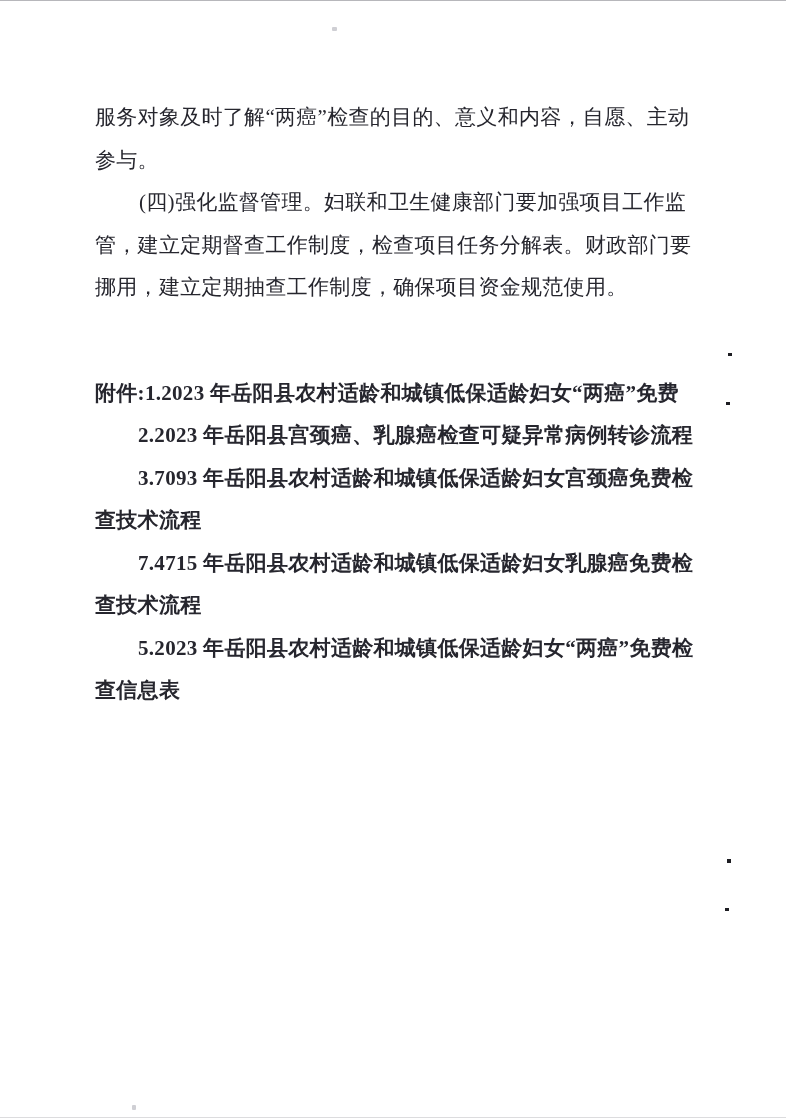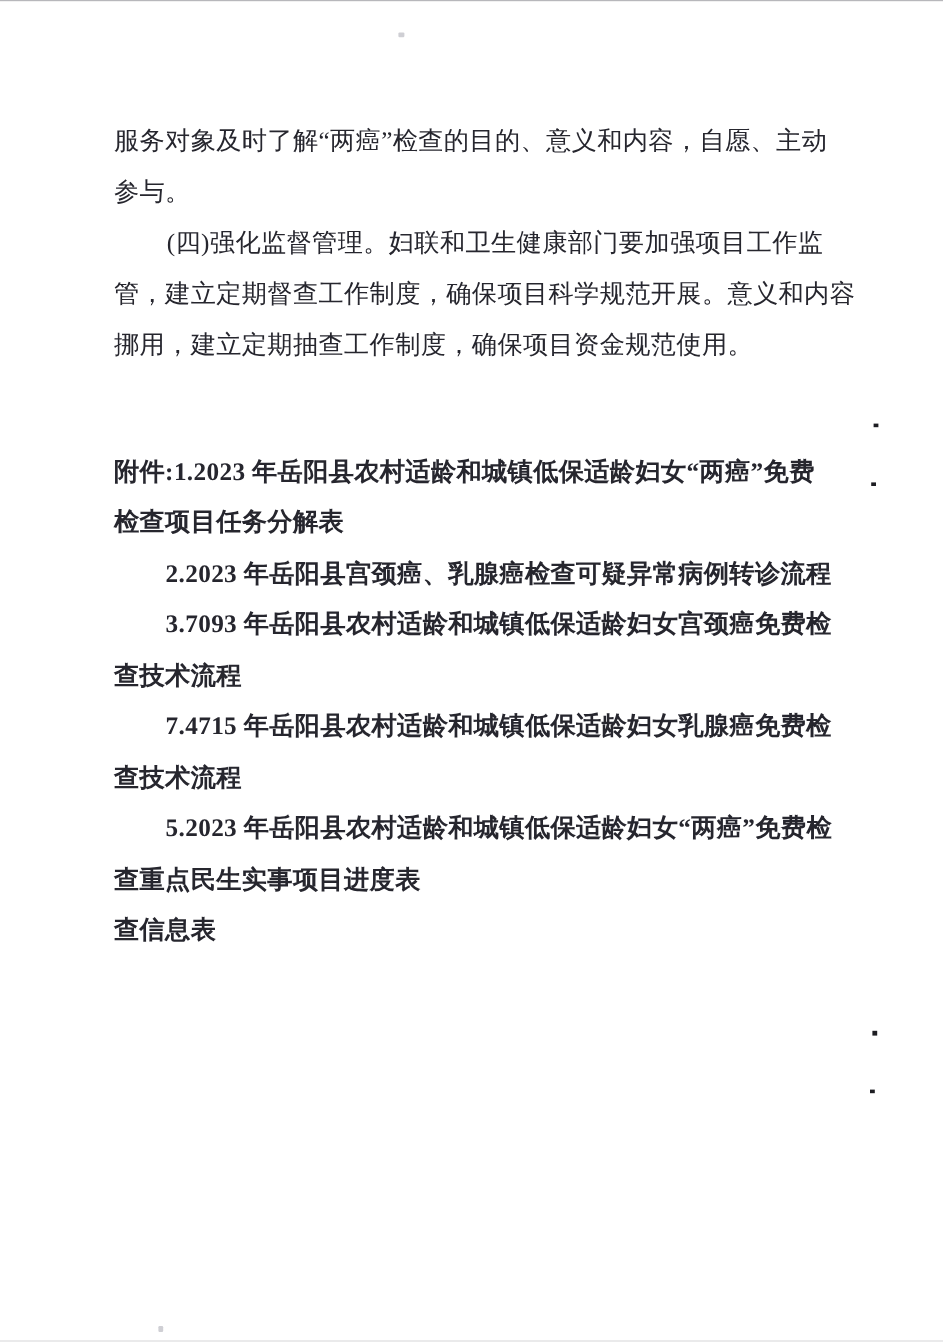--- a/index.html
+++ b/index.html
@@ -76,33 +76,30 @@
       <span>服务对象及时了解“两癌”检查的目的、意义和内容，自愿、主动</span>
     </div>
     <div class="line">
       <span>参与。</span>
     </div>
 
     <div class="line indent1">
       <span class="bold">(四)强化监督管理。</span><span>妇联和卫生健康部门要加强项目工作监</span>
     </div>
     <div class="line">
-      <span>管，建立定期督查工作制度，确保项目科学规范开展。意义和内容</span>
+      <span>管，建立定期督查工作制度，检查项目任务分解表。财政部门要</span>
     </div>
     <div class="line">
       <span>挪用，建立定期抽查工作制度，确保项目资金规范使用。</span>
     </div>
 
     <div class="attachments-block">
 
       <div class="line">
         <span>附件:</span><span>1.2023 年岳阳县农村适龄和城镇低保适龄妇女“两癌”免费</span>
-      </div>
-      <div class="line">
-        <span>检查项目任务分解表</span>
       </div>
 
       <div class="line indent2">
         <span>2.2023 年岳阳县宫颈癌、乳腺癌检查可疑异常病例转诊流程</span>
       </div>
 
       <div class="line indent2">
         <span>3.7093 年岳阳县农村适龄和城镇低保适龄妇女宫颈癌免费检</span>
       </div>
       <div class="line">
@@ -112,23 +109,20 @@
       <div class="line indent2">
         <span>7.4715 年岳阳县农村适龄和城镇低保适龄妇女乳腺癌免费检</span>
       </div>
       <div class="line">
         <span>查技术流程</span>
       </div>
 
       <div class="line indent2">
         <span>5.2023 年岳阳县农村适龄和城镇低保适龄妇女“两癌”免费检</span>
       </div>
-      <div class="line">
-        <span>查重点民生实事项目进度表</span>
-      </div>
 
       <div class="line">
         <span>查信息表</span>
       </div>
 
     </div>
   </div>
 
   <div class="ink-dot dot-a"></div>
   <div class="ink-dot dot-b"></div>

